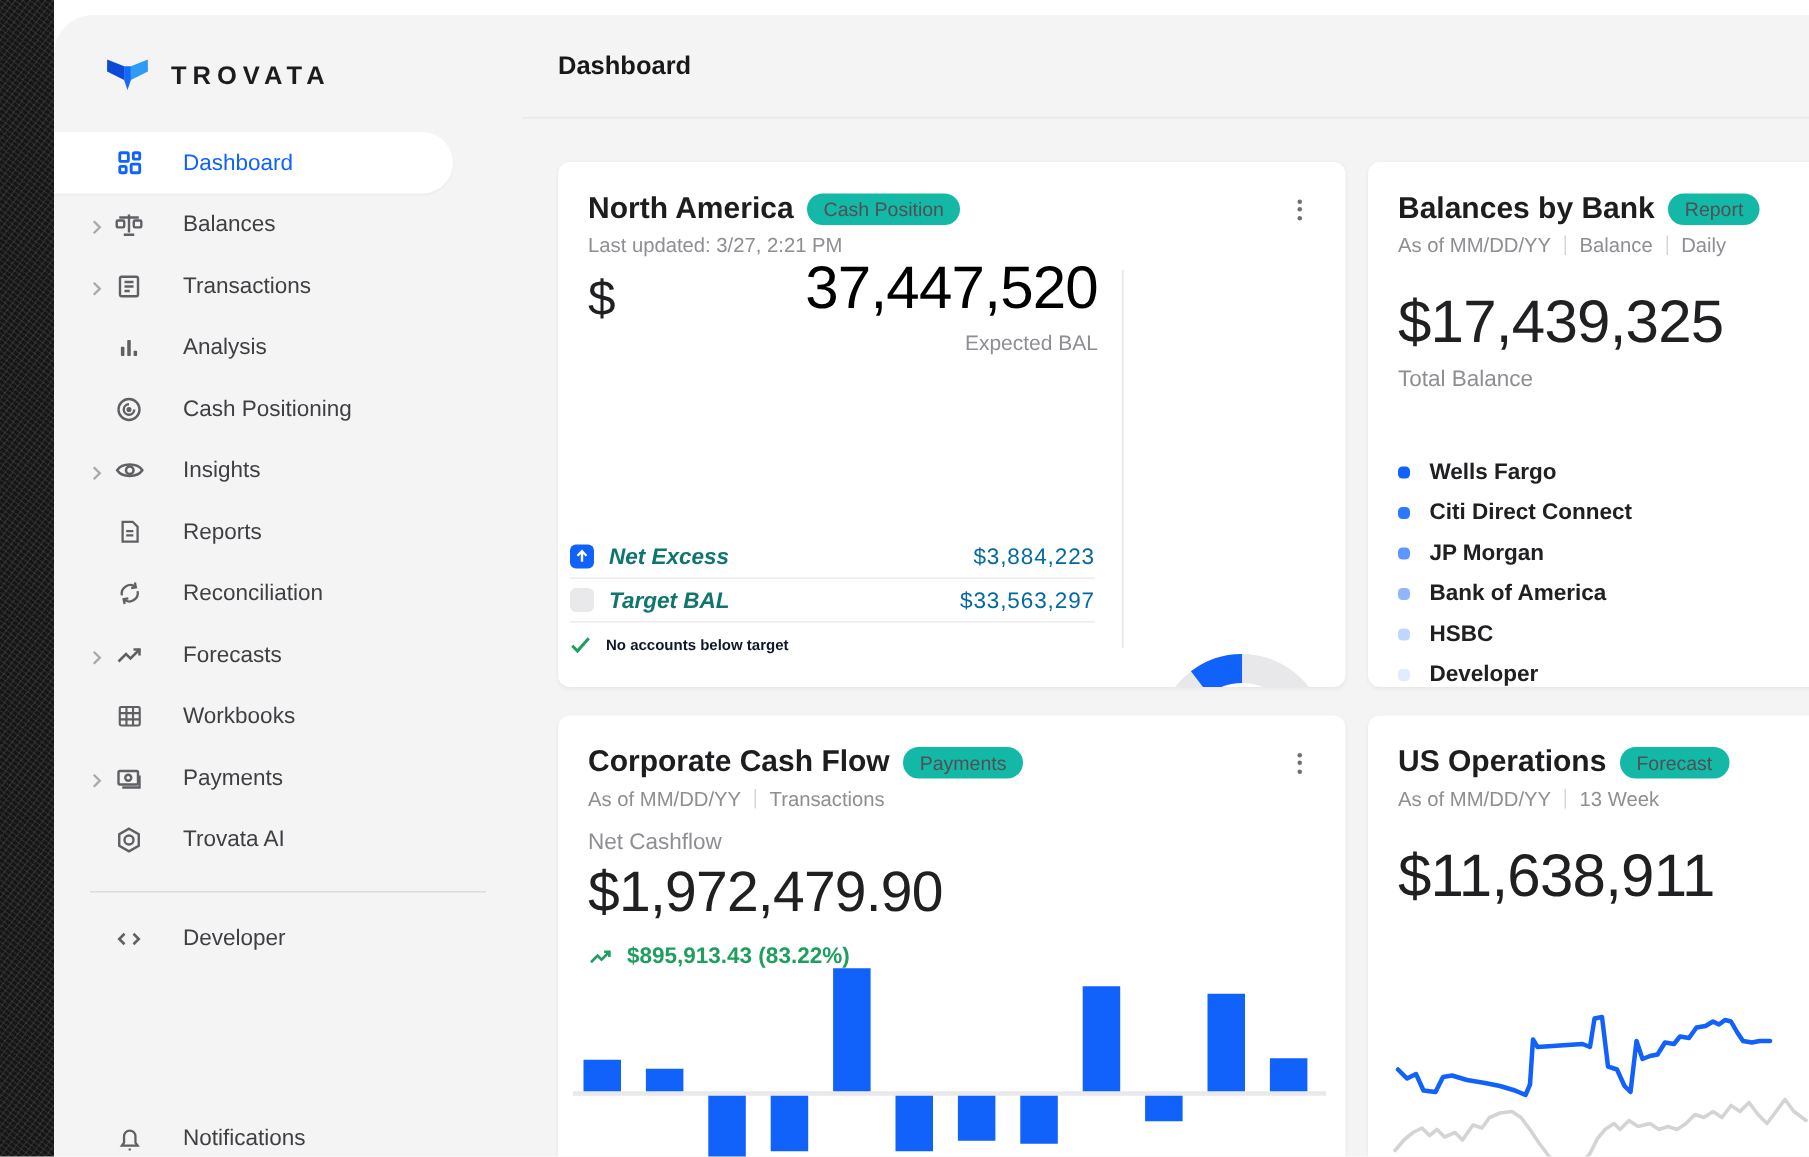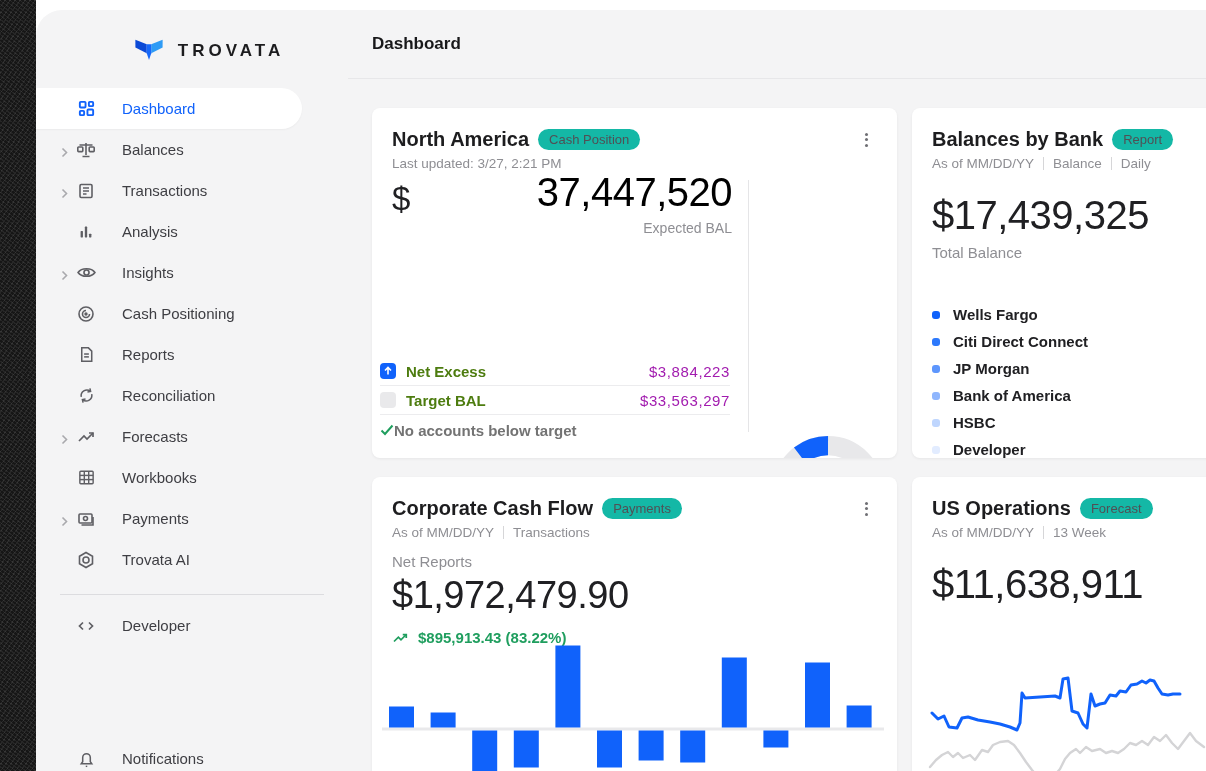--- a/index.html
+++ b/index.html
@@ -4,21 +4,21 @@
 <style>
   html,body{margin:0;padding:0;width:1206px;height:771px;overflow:hidden;
     font-family:"Liberation Sans","DejaVu Sans",sans-serif;background:#ffffff;}
   .photo-strip{position:absolute;left:0;top:0;width:36px;height:771px;background:#161616;
     background-image:repeating-linear-gradient(37deg,rgba(255,255,255,.07) 0 1px,transparent 1px 3px),
     repeating-linear-gradient(-53deg,rgba(120,120,120,.18) 0 1px,transparent 1px 4px);}
   .window{position:absolute;left:36px;top:10px;width:1170px;height:761px;background:#f4f4f5;
     border-top-left-radius:26px;overflow:hidden;}
   
   .sidebar{position:absolute;left:0;top:0;width:312px;height:100%;}
-  .brand{display:flex;align-items:center;gap:12px;padding:26px 0 18px 32px;justify-content:center;}
+  .brand{display:flex;align-items:center;gap:12px;padding:26px 0 18px 32px;}
   .brand-name{font-size:17px;font-weight:700;letter-spacing:4px;color:#1c1c1e;}
   .nav{margin-top:4px;}
   .nav-item{position:relative;display:flex;align-items:center;height:41px;cursor:pointer;}
   .nav-item .chev{position:absolute;left:25px;width:7px;height:11px;}
   .nav-item .nico{position:absolute;left:39px;width:22px;height:22px;display:flex;align-items:center;justify-content:center;}
   .nav-item .nlabel{position:absolute;left:86px;font-size:15px;color:#3e3e43;}
   .nav-item.active{background:#ffffff;border-radius:0 22px 22px 0;width:266px;box-shadow:0 1px 2px rgba(0,0,0,.04);}
   .nav-item.active .nlabel{color:#1062fb;font-weight:500;}
   .side-divider{height:1px;background:#dcdcdf;margin:14px 24px 10px 24px;}
   .side-bottom{position:absolute;bottom:-8px;left:0;width:100%;}
@@ -47,24 +47,24 @@
   .big-row{display:flex;align-items:flex-start;}
   .dollar{font-size:33px;color:#202023;margin-top:10px;}
   .big-num{margin-left:auto;font-size:40px;color:#000000;letter-spacing:-.5px;}
   .big-cap{text-align:right;font-size:14px;color:#8e8e93;margin-top:2px;}
   .na-table{position:absolute;left:8px;top:186px;width:350px;}
   .trow{display:flex;align-items:center;height:28px;border-bottom:1px solid #ececee;}
   .trow:first-child{border-top:1px solid transparent;}
   .ticon{width:16px;height:16px;border-radius:4px;margin-right:10px;display:flex;align-items:center;justify-content:center;}
   .ticon.blue{background:#1062fb;}
   .ticon.gray{background:#e9e9eb;}
-  .tlabel{font-size:15px;font-weight:700;color:#4d7c0f;}
-  .tval{margin-left:auto;font-size:15px;color:#a21caf;letter-spacing:.6px;}
+  .tlabel{font-size:15px;font-weight:700;color:#0f766e;font-style:italic;}
+  .tval{margin-left:auto;font-size:15px;color:#0369a1;letter-spacing:.6px;}
   .status-row{display:flex;align-items:center;height:30px;}
-  .status-row .txt{font-size:15px;font-weight:700;color:#737373;}
+  .status-row .txt{font-size:10px;font-weight:700;color:#0f172a;margin-left:10px;}
   .donut-wrap{position:absolute;right:13px;top:266px;width:112px;height:112px;}
   
   .huge{font-size:40px;color:#202023;letter-spacing:-.5px;margin-top:22px;}
   .huge-cap{font-size:15px;color:#8e8e93;margin-top:6px;}
   .legend{margin-top:40px;}
   .legend-item{display:flex;align-items:center;height:27px;}
   .legend-dot{width:8px;height:8px;border-radius:3px;margin-right:13px;}
   .legend-label{font-size:15px;font-weight:700;color:#202023;}
   
   .metric-cap{font-size:15px;color:#8e8e93;margin-top:13px;}
@@ -142,42 +142,42 @@
           <svg width="18" height="18" viewBox="0 0 20 20" fill="#5f5f64">
             <rect x="4" y="9" width="2.6" height="7" rx="0.6"></rect>
               <rect x="8.7" y="4" width="2.6" height="12" rx="0.6"></rect>
               <rect x="13.4" y="12" width="2.6" height="4" rx="0.6"></rect>
           </svg>
           </span>
         <span class="nlabel">Analysis</span>
       </div>
 
       <div class="nav-item">
+        <span class="nico">
+          <svg width="20" height="20" viewBox="0 0 20 20" fill="none" stroke="#5f5f64" stroke-width="1.6">
+            <circle cx="10" cy="10" r="7"></circle>
+              <path d="M10 6.5 a3.5 3.5 0 1 0 3.5 3.5"></path>
+              <circle cx="10" cy="10" r="0.9" fill="#5f5f64"></circle>
+          </svg>
+          </span>
+        <span class="nlabel">Cash Positioning</span>
+      </div>
+
+      <div class="nav-item">
         <span class="chev">
           <svg width="7" height="11" viewBox="0 0 7 11">
               <polyline points="1.5,1.5 5.5,5.5 1.5,9.5" fill="none" stroke="#a9a9ad" stroke-width="1.6"></polyline>
             </svg></span>
         <span class="nico">
           <svg width="21" height="21" viewBox="0 0 20 20" fill="none" stroke="#5f5f64" stroke-width="1.6">
             <path d="M2 10 C5.2 5.2 14.8 5.2 18 10 C14.8 14.8 5.2 14.8 2 10 Z"></path>
               <circle cx="10" cy="10" r="2.4"></circle>
           </svg>
           </span>
         <span class="nlabel">Insights</span>
-      </div>
-
-      <div class="nav-item">
-        <span class="nico">
-          <svg width="20" height="20" viewBox="0 0 20 20" fill="none" stroke="#5f5f64" stroke-width="1.6">
-            <circle cx="10" cy="10" r="7"></circle>
-              <path d="M10 6.5 a3.5 3.5 0 1 0 3.5 3.5"></path>
-              <circle cx="10" cy="10" r="0.9" fill="#5f5f64"></circle>
-          </svg>
-          </span>
-        <span class="nlabel">Cash Positioning</span>
       </div>
 
       <div class="nav-item">
         <span class="nico">
           <svg width="19" height="19" viewBox="0 0 20 20" fill="none" stroke="#5f5f64" stroke-width="1.6">
             <path d="M5 3 h7 l3.5 3.5 V17 H5 Z"></path>
               <line x1="7.5" y1="9.5" x2="12.5" y2="9.5"></line>
               <line x1="7.5" y1="12.5" x2="12.5" y2="12.5"></line>
           </svg>
           </span>
@@ -389,21 +389,21 @@
                 <i></i>
                 <i></i>
                 <i></i>
               </span>
           </div>
           <div class="card-sub">
             <span>As of MM/DD/YY</span>
             <span class="sep"></span>
             <span>Transactions</span>
           </div>
-          <div class="metric-cap">Net Reports</div>
+          <div class="metric-cap">Net Cashflow</div>
           <div class="metric-val">$1,972,479.90</div>
           <div class="delta">
             <svg width="18" height="14" viewBox="0 0 20 16">
               <polyline points="2,12 7,7 10,10 16,4" fill="none" stroke="#1f9e5e" stroke-width="2"></polyline>
               <polyline points="12,4 16,4 16,8" fill="none" stroke="#1f9e5e" stroke-width="2"></polyline>
               </svg>
             <span>$895,913.43 (83.22%)</span>
           </div>
         </div>
         <svg id="bars" class="bars-svg" width="525" height="180" viewBox="0 0 525 180">

